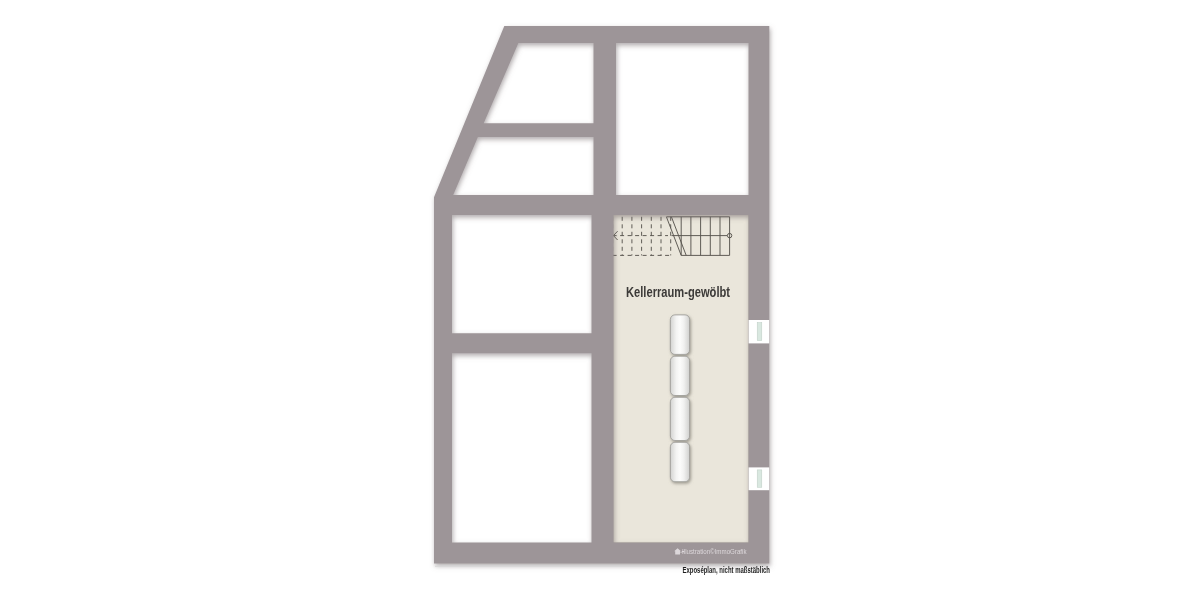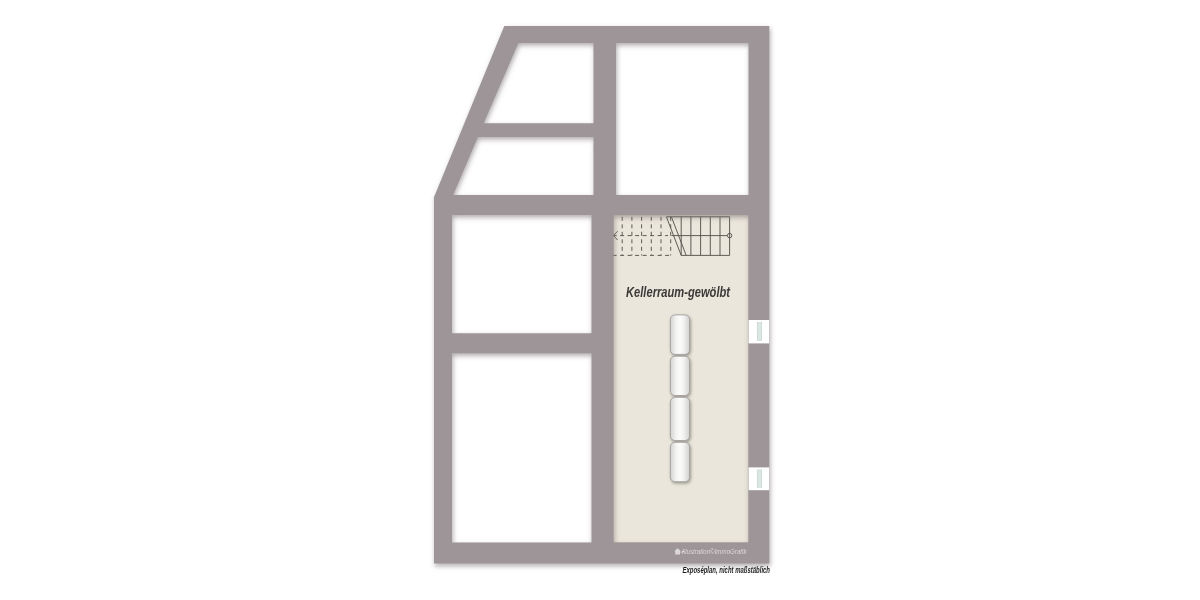--- a/index.html
+++ b/index.html
@@ -1,17 +1,17 @@
 <!DOCTYPE html>
 <html><head>
 <meta charset="utf-8">
 <style>
   html,body{margin:0;padding:0;background:#ffffff;}
   .page{position:relative;width:1200px;height:600px;background:#ffffff;overflow:hidden;
-        font-family:"Liberation Sans", sans-serif;font-style:italic;}
+        font-family:"Liberation Sans", sans-serif;}
 </style>
 </head>
 <body>
 <div class="page">
 <svg width="1200" height="600" viewBox="0 0 1200 600" xmlns="http://www.w3.org/2000/svg">
   <defs>
     <linearGradient id="colg" x1="0" y1="0" x2="1" y2="0">
       <stop offset="0" stop-color="#d3d3d1"></stop>
       <stop offset="0.3" stop-color="#f3f3f2"></stop>
       <stop offset="0.5" stop-color="#fcfcfb"></stop>

